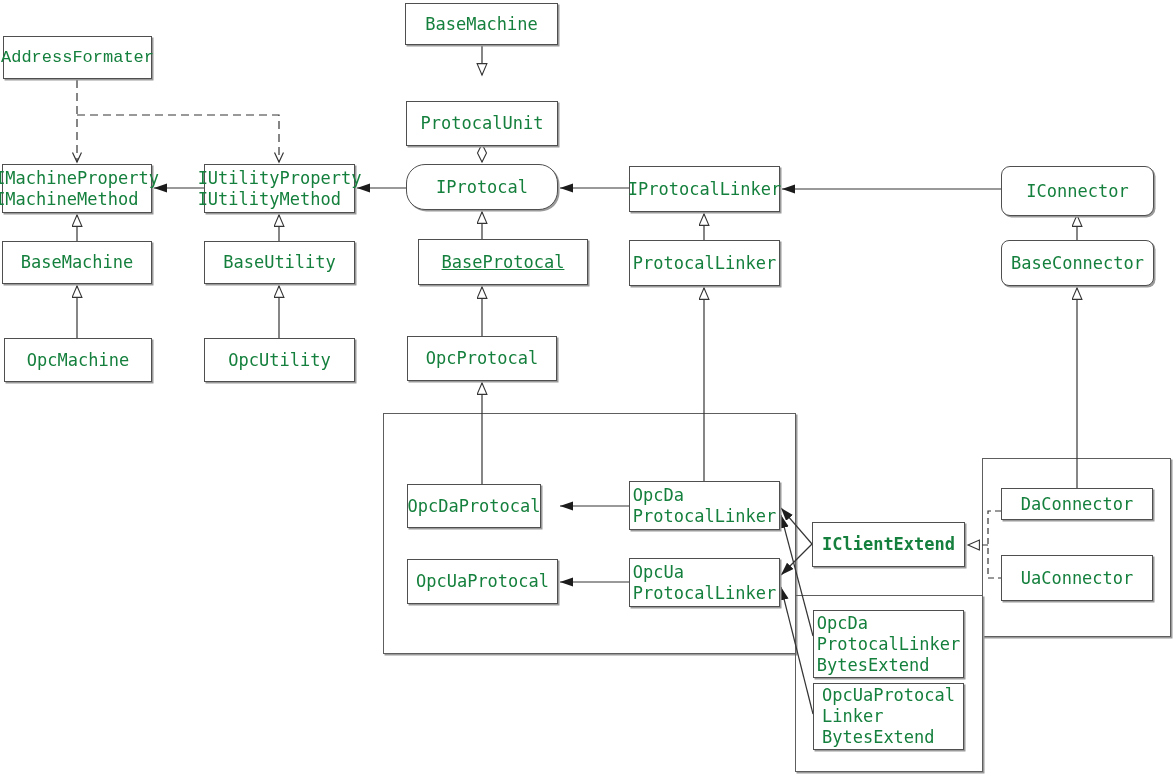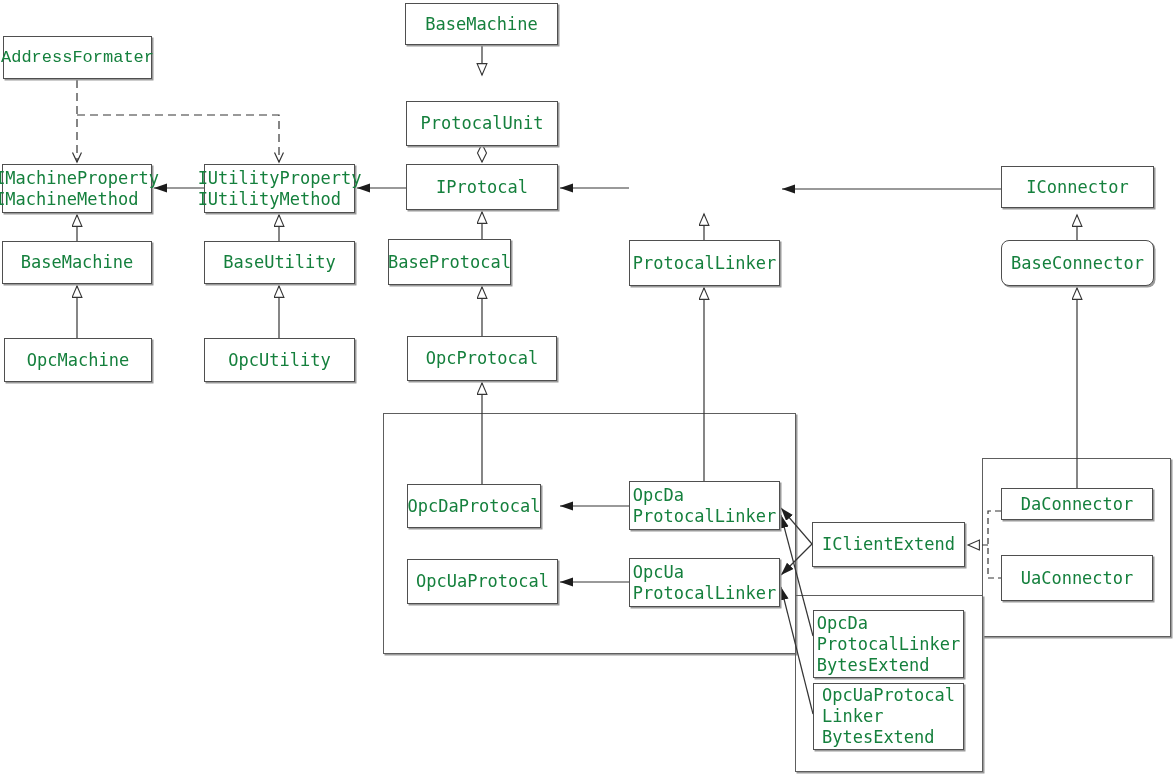--- a/index.html
+++ b/index.html
@@ -123,44 +123,45 @@
   <div class="node" style="left:204px; top:241px; width:151px; height:43px;">BaseUtility</div>
 
   <div class="node" style="left:4px; top:338px; width:148px; height:44px;">OpcMachine</div>
 
   <div class="node" style="left:204px; top:338px; width:151px; height:44px;">OpcUtility</div>
 
   <div class="node" style="left:405px; top:3px; width:153px; height:42px;">BaseMachine</div>
 
   <div class="node" style="left:406px; top:77px; width:152px; height:45px;margin-top:24px;">ProtocalUnit</div>
 
-  <div class="node" style="left:406px; top:164px; width:152px; height:46px;">IProtocal</div>
+  <div class="node" style="left:406px; top:164px; width:152px; height:46px;border-radius:19px;">IProtocal</div>
 
-  <div class="node" style="left:388px; top:239px; width:123px; height:46px;">BaseProtocal</div>
+  <div class="node" style="left:418px; top:239px; width:170px; height:46px;text-decoration:underline;">BaseProtocal</div>
 
   <div class="node" style="left:407px; top:336px; width:150px; height:45px;">OpcProtocal</div>
 
+  <div class="node" style="left:629px; top:166px; width:151px; height:46px;">IProtocalLinker</div>
 
   <div class="node" style="left:629px; top:240px; width:151px; height:46px;">ProtocalLinker</div>
 
-  <div class="node" style="left:1001px; top:166px; width:153px; height:42px;">IConnector</div>
+  <div class="node" style="left:1001px; top:166px; width:153px; height:50px;border-radius:9px;">IConnector</div>
 
   <div class="node" style="left:1001px; top:240px; width:153px; height:46px;border-radius:8px;">BaseConnector</div>
 
   <div class="node" style="left:407px; top:484px; width:134px; height:44px;">OpcDaProtocal</div>
 
   <div class="node" style="left:629px; top:481px; width:151px; height:49px;">OpcDa
 ProtocalLinker</div>
 
   <div class="node" style="left:407px; top:559px; width:151px; height:45px;">OpcUaProtocal</div>
 
   <div class="node" style="left:629px; top:558px; width:151px; height:49px;">OpcUa
 ProtocalLinker</div>
 
-  <div class="node" style="left:812px; top:522px; width:153px; height:45px;">IClientExtend</div>
+  <div class="node" style="left:812px; top:522px; width:153px; height:45px;font-weight:bold;">IClientExtend</div>
 
   <div class="node" style="left:1001px; top:488px; width:152px; height:32px;">DaConnector</div>
 
   <div class="node" style="left:1001px; top:555px; width:152px; height:46px;">UaConnector</div>
 
   <div class="node" style="left:813px; top:610px; width:151px; height:68px;">OpcDa
 ProtocalLinker
 BytesExtend</div>
 
   <div class="node" style="left:813px; top:683px; width:151px; height:67px;">OpcUaProtocal

